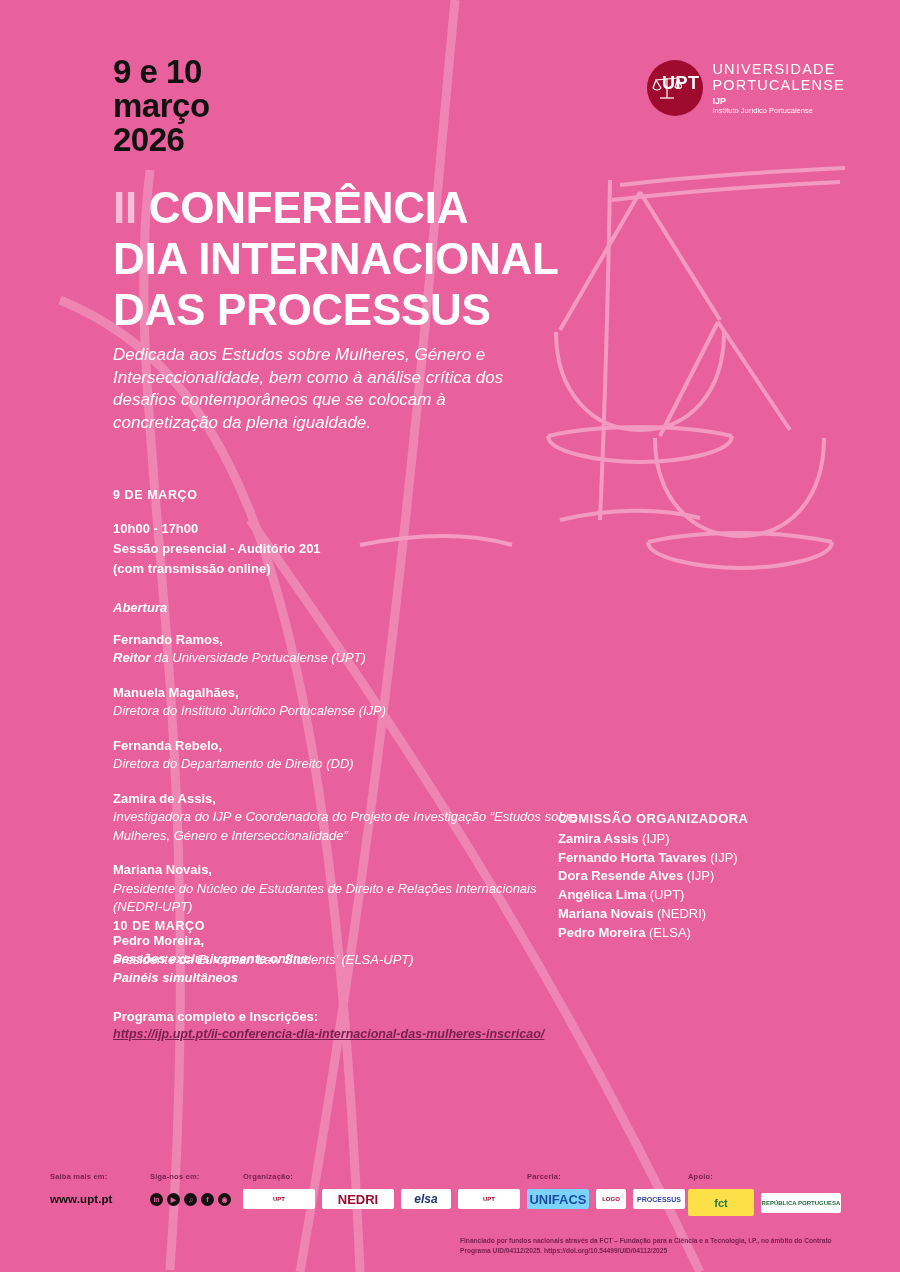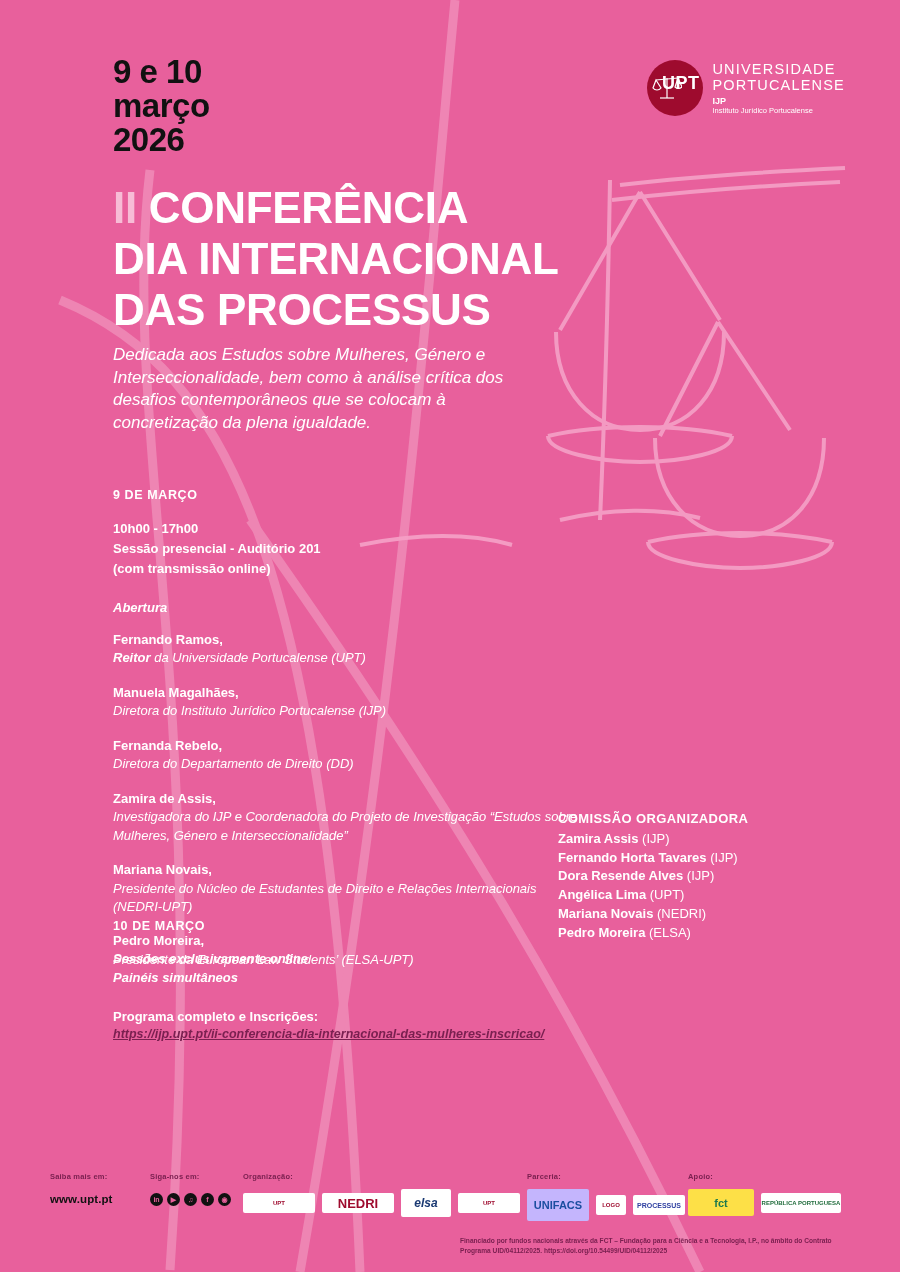--- a/index.html
+++ b/index.html
@@ -262,29 +262,29 @@
         <span class="soc">f</span>
         <span class="soc">◉</span>
       </div>
     </div>
 
     <div class="f-col" style="left:243px;top:18px;">
       <div class="f-label">Organização:</div>
       <div class="logo-row">
         <span class="logo-box mini" style="width:72px;height:20px;background:#ffffff;color:#9e0b2e;">UPT</span>
         <span class="logo-box" style="width:72px;height:20px;background:#ffffff;color:#9e0b2e;font-size:13px;">NEDRI</span>
-        <span class="logo-box" style="width:50px;height:28px;background:#ffffff;color:#1b3a73;font-size:12px;font-style:italic;">elsa</span>
+        <span class="logo-box" style="width:50px;height:20px;background:#ffffff;color:#1b3a73;font-size:12px;font-style:italic;">elsa</span>
         <span class="logo-box mini" style="width:62px;height:20px;background:#ffffff;color:#9e0b2e;">UPT</span>
       </div>
     </div>
 
     <div class="f-col" style="left:527px;top:18px;">
       <div class="f-label">Parceria:</div>
       <div class="logo-row">
-        <span class="logo-box" style="width:62px;height:32px;background:#c4b5fd;color:#1b4ea0;font-size:11px;">UNIFACS</span>
+        <span class="logo-box" style="width:62px;height:20px;background:#7dd3fc;color:#1b4ea0;font-size:13px;">UNIFACS</span>
         <span class="logo-box mini" style="width:30px;height:20px;background:#ffffff;color:#9e0b2e;">LOGO</span>
         <span class="logo-box" style="width:52px;height:20px;background:#ffffff;color:#2e3fa0;font-size:7px;">PROCESSUS</span>
       </div>
     </div>
 
     <div class="f-col" style="left:688px;top:18px;">
       <div class="f-label">Apoio:</div>
       <div class="logo-row">
         <span class="logo-box" style="width:66px;height:27px;background:#fde047;color:#1f7a4d;font-size:11px;">fct</span>
         <span class="logo-box" style="width:80px;height:20px;background:#ffffff;color:#1f6b3b;font-size:6px;">REPÚBLICA PORTUGUESA</span>

